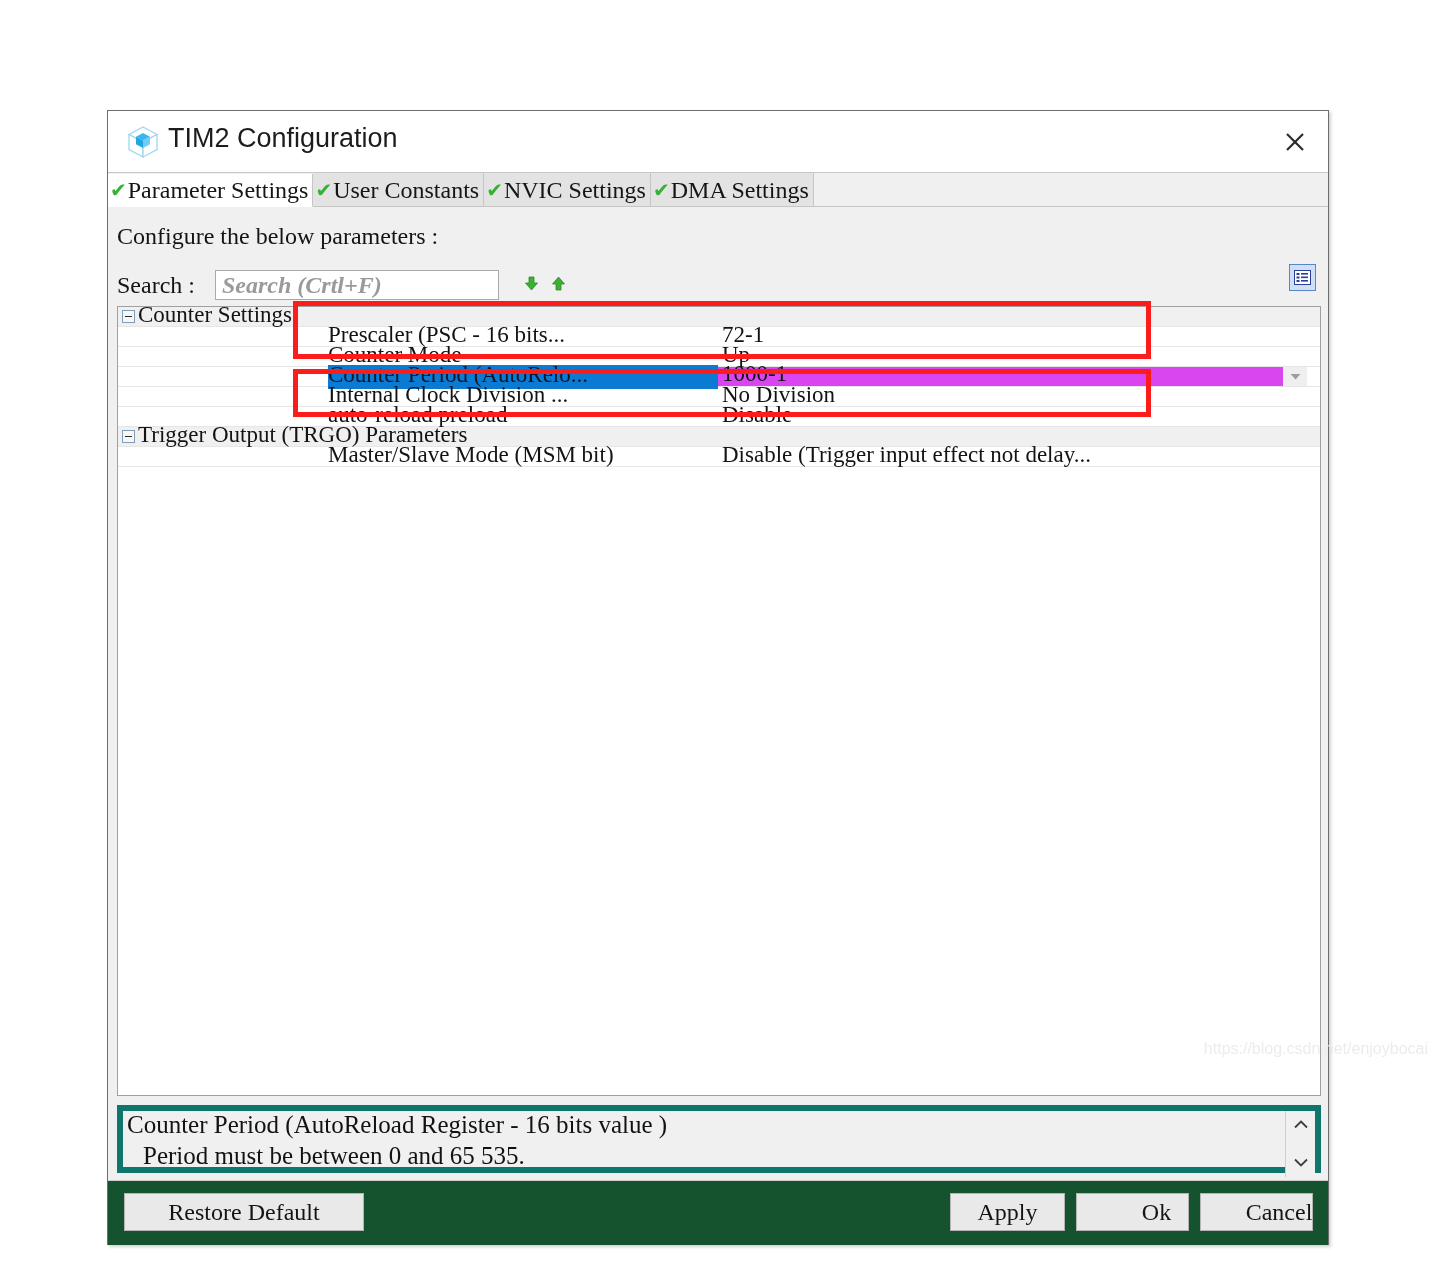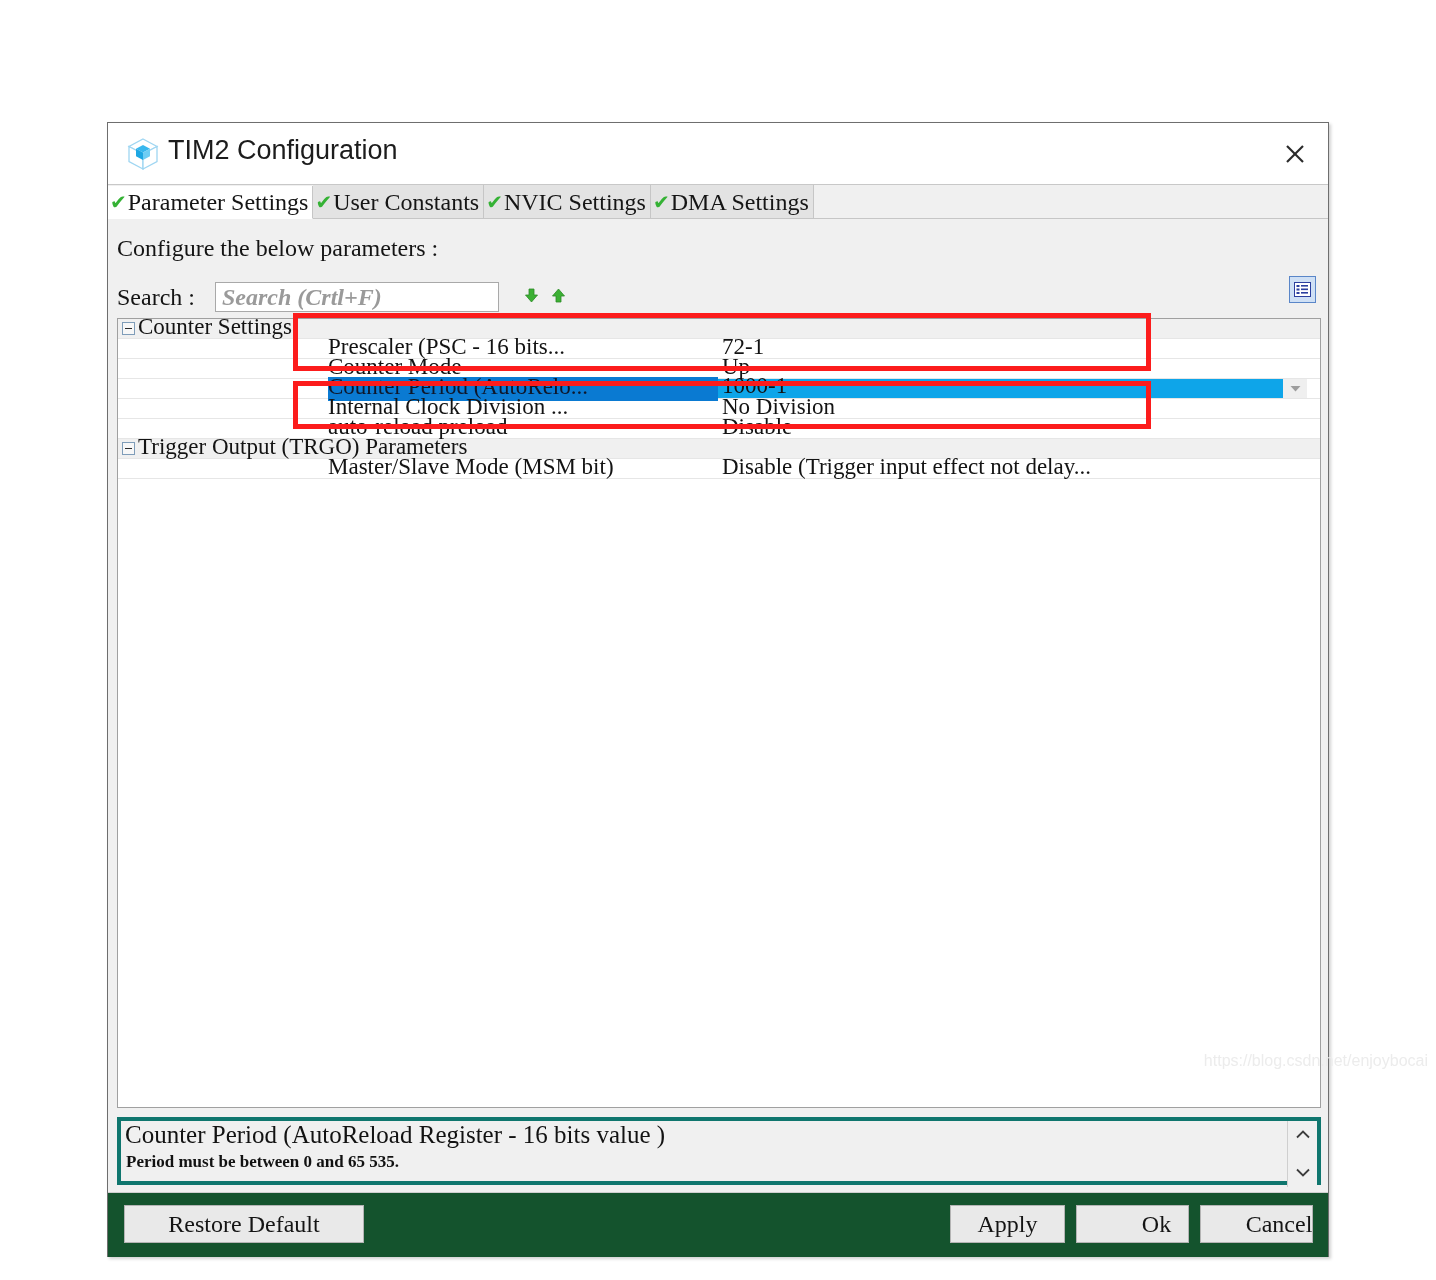--- a/index.html
+++ b/index.html
@@ -10,21 +10,20 @@
     height: 1280px;
     overflow: hidden;
     font-family: "Liberation Serif", serif;
   }
 
   #root {
     position: relative;
     width: 1436px;
     height: 1068px;
     background: #ffffff;
-    margin-top: 12px;
   }
 
   
   .dialog {
     position: absolute;
     left: 107px;
     top: 110px;
     width: 1222px;
     height: 1135px;
     background: #f0f0f0;
@@ -250,21 +249,21 @@
     font-size: 23px;
     white-space: nowrap;
     color: #131313;
   }
   .editor-cell {
     position: absolute;
     left: 600px;
     top: 0px;
     width: 589px;
     height: 19px;
-    background: #0ea5e9;
+    background: #d946ef;
     border: none;
     box-sizing: border-box;
   }
   .editor-val {
     position: absolute;
     left: 4px;
     top: -3px;
     font-size: 23px;
     color: #131313;
     white-space: nowrap;
@@ -281,39 +280,38 @@
   }
 
   
   .desc {
     position: absolute;
     left: 9px;
     top: 898px;
     width: 1204px;
     height: 68px;
     background: #f0f0f0;
-    border: 4px solid #0f766e;
+    border: 6px solid #0f766e;
     box-sizing: border-box;
   }
   .desc-line1 {
     position: absolute;
     left: 4px;
     top: 0px;
     font-size: 25px;
     color: #121212;
     white-space: nowrap;
   }
   .desc-line2 {
     position: absolute;
-    left: 5px;
+    left: 20px;
     top: 31px;
-    font-size: 17px;
+    font-size: 25px;
     color: #121212;
     white-space: nowrap;
-    font-weight: bold;
   }
   .desc-scroll {
     position: absolute;
     right: 0px;
     top: 0px;
     width: 30px;
     height: 66px;
     background: #f0f0f0;
     border-left: 1px solid #cfcfcf;
     display: flex;

